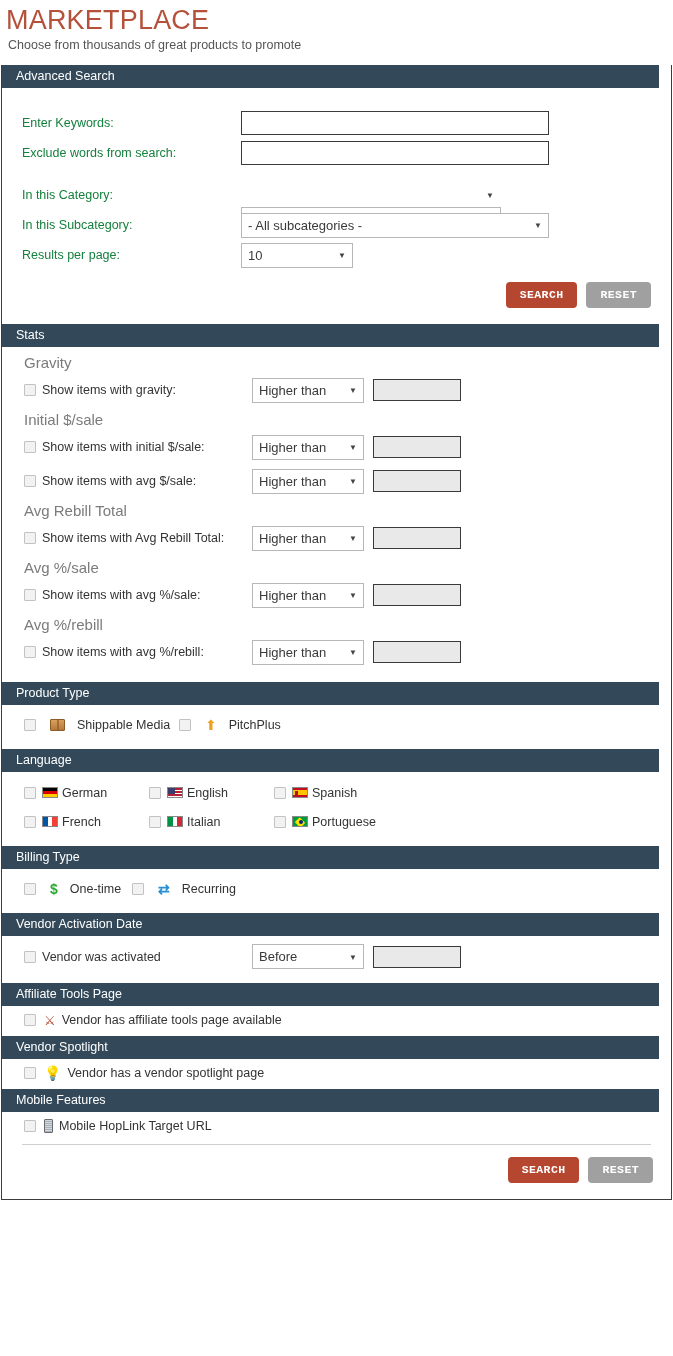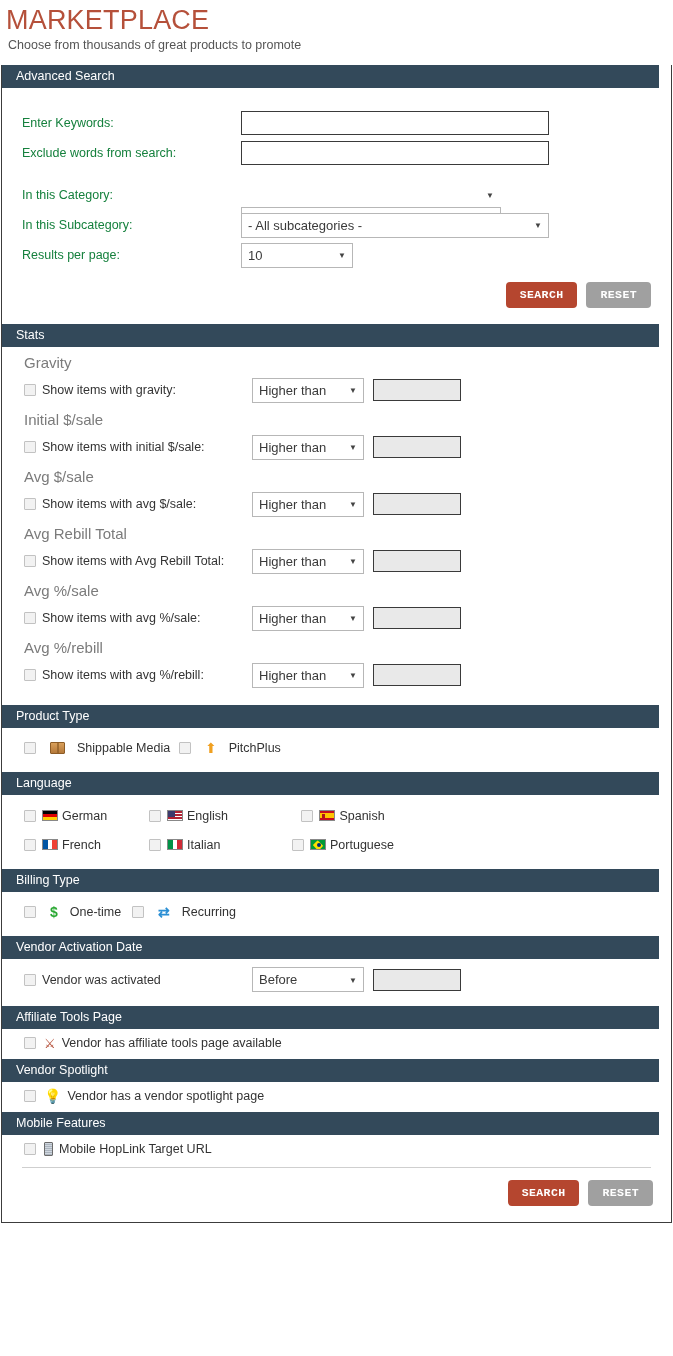--- a/index.html
+++ b/index.html
@@ -171,21 +171,21 @@
     cursor: pointer;
     gap: 8px;
   }
   .cbitem .ic { margin-right: 4px; display: inline-flex; align-items: center; }
   .pad-rows { padding: 6px 0 10px 0; }
 
   
   .langgrid { padding: 6px 0 10px 0; }
   .langrow { display: flex; gap: 20px; }
   .langcell { width: 105px; display: flex; align-items: center; height: 29px; font-size: 12.5px; }
-  .langcell.wide { width: 140px; justify-content: center; }
+  .langcell.wide { width: 140px; }
   .flag { width: 16px; height: 11px; display: inline-block; margin-right: 4px; border: 1px solid #888; flex: none; position: relative; overflow: hidden; }
 
   .f-de  { background: linear-gradient(to bottom,#000 0 33.3%,#d00 33.3% 66.6%,#fc0 66.6% 100%); }
   .f-us  { background: repeating-linear-gradient(to bottom,#b22234 0 1.6px,#fff 1.6px 3.2px); }
   .f-us::before { content:""; position:absolute; left:0; top:0; width:7px; height:6px; background:#3c3b6e; }
   .f-es  { background: linear-gradient(to bottom,#c60b1e 0 25%,#ffc400 25% 75%,#c60b1e 75% 100%); }
   .f-es::before { content:""; position:absolute; left:2px; top:3px; width:3px; height:4px; background:#ad1519; }
   .f-fr  { background: linear-gradient(to right,#0055a4 0 33.3%,#fff 33.3% 66.6%,#ef4135 66.6% 100%); }
   .f-it  { background: linear-gradient(to right,#009246 0 33.3%,#fff 33.3% 66.6%,#ce2b37 66.6% 100%); }
   .f-br  { background: #009b3a; }
@@ -284,21 +284,20 @@
         <div class="stat-block">
           <div class="stat-title">Initial $/sale</div>
           <label class="stat-row">
             <input class="cb" type="checkbox" style="">
             <span class="stat-label">Show items with initial $/sale:</span>
             <span class="selwrap"><select class="sel sel-cmp"><option>Higher than</option></select></span>
             <input class="valin" type="text" value="" style="">
           </label>
         </div>
         <div class="stat-block">
-          <div class="stat-title">Avg $/sale</div>
           <label class="stat-row">
             <input class="cb" type="checkbox" style="">
             <span class="stat-label">Show items with avg $/sale:</span>
             <span class="selwrap"><select class="sel sel-cmp"><option>Higher than</option></select></span>
             <input class="valin" type="text" value="" style="">
           </label>
         </div>
         <div class="stat-block">
           <div class="stat-title">Avg Rebill Total</div>
           <label class="stat-row">

